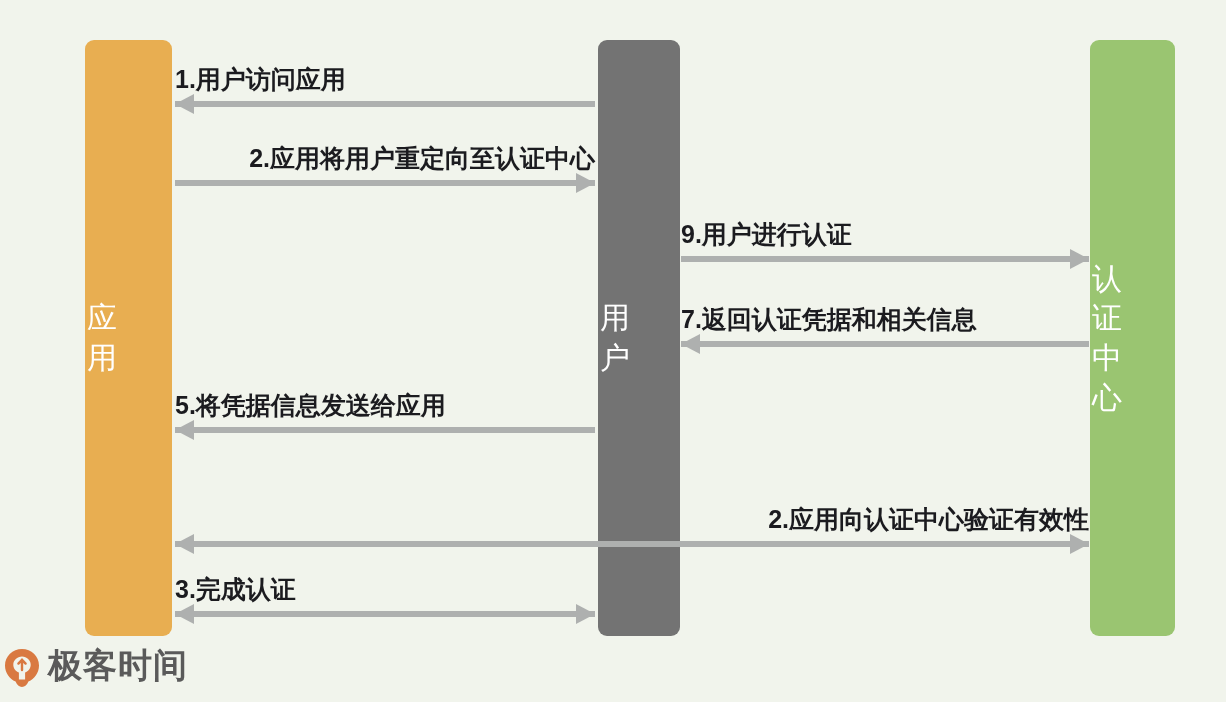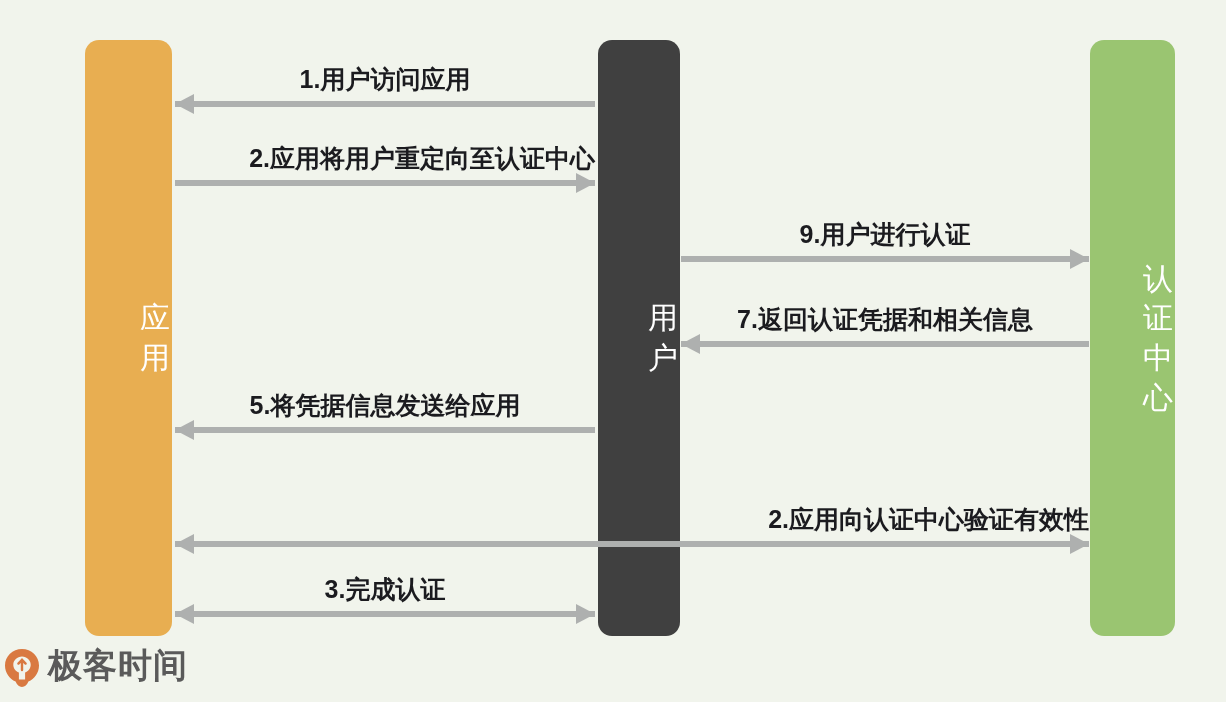--- a/index.html
+++ b/index.html
@@ -17,52 +17,51 @@
   #diagram {
     position: relative;
     width: 1226px;
     height: 702px;
     background: #f1f4ec;
   }
 
   
   .actor-box {
     position: absolute;
-    border-radius: 14px;
+    border-radius: 9px;
     display: flex;
     align-items: center;
-    justify-content: flex-end;
+    justify-content: flex-start;
     box-sizing: border-box;
   }
   .actor-label {
     color: #ffffff;
     font-size: 30px;
     font-weight: 400;
     line-height: 1.32;
     text-align: center;
     writing-mode: horizontal-tb;
     width: 34px;
     word-break: break-all;
     letter-spacing: 0;
   }
 
   #actor-app   { left: 85px;   top: 40px; width: 87px;  height: 596px; background: #e8ae51; }
-  #actor-user  { left: 598px;  top: 40px; width: 82px;  height: 596px; background: #404040; }
+  #actor-user  { left: 598px;  top: 40px; width: 82px;  height: 596px; background: #737373; }
   #actor-auth  { left: 1090px; top: 40px; width: 85px;  height: 596px; background: #9ac571; }
 
   
   .message {
     position: absolute;
     height: 0;
   }
   .msg-label {
     position: absolute;
     bottom: 10px;
     width: 100%;
-    text-align: center;
     color: #1b1b1f;
     font-size: 25px;
     font-weight: bold;
     white-space: nowrap;
     line-height: 1.15;
   }
   .msg-label.align-left  { text-align: right; }
 
   .msg-line {
     position: absolute;

